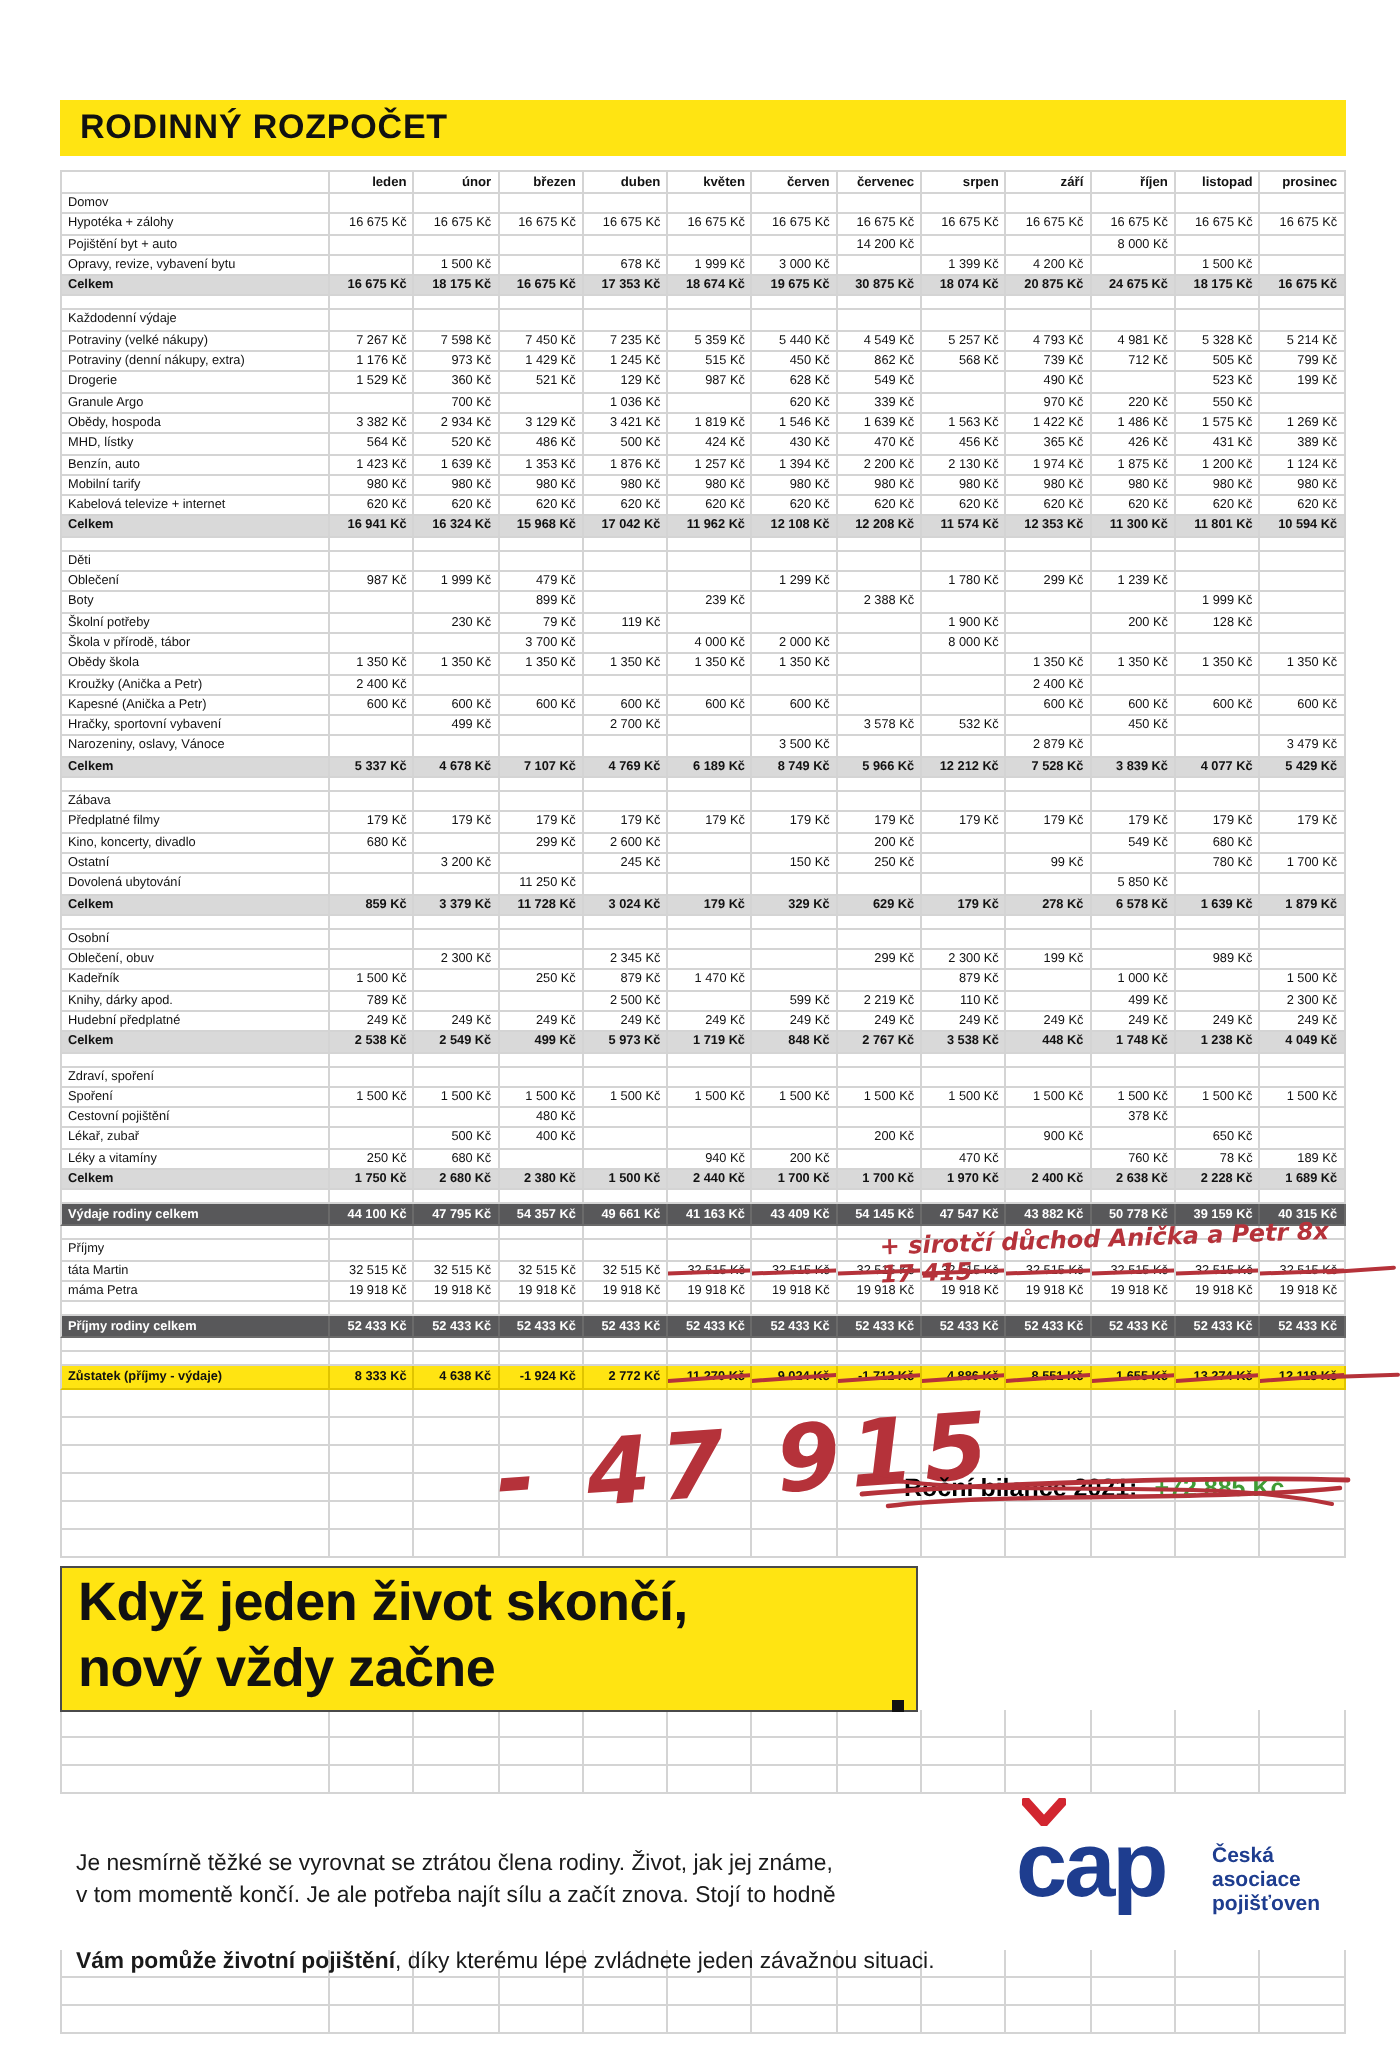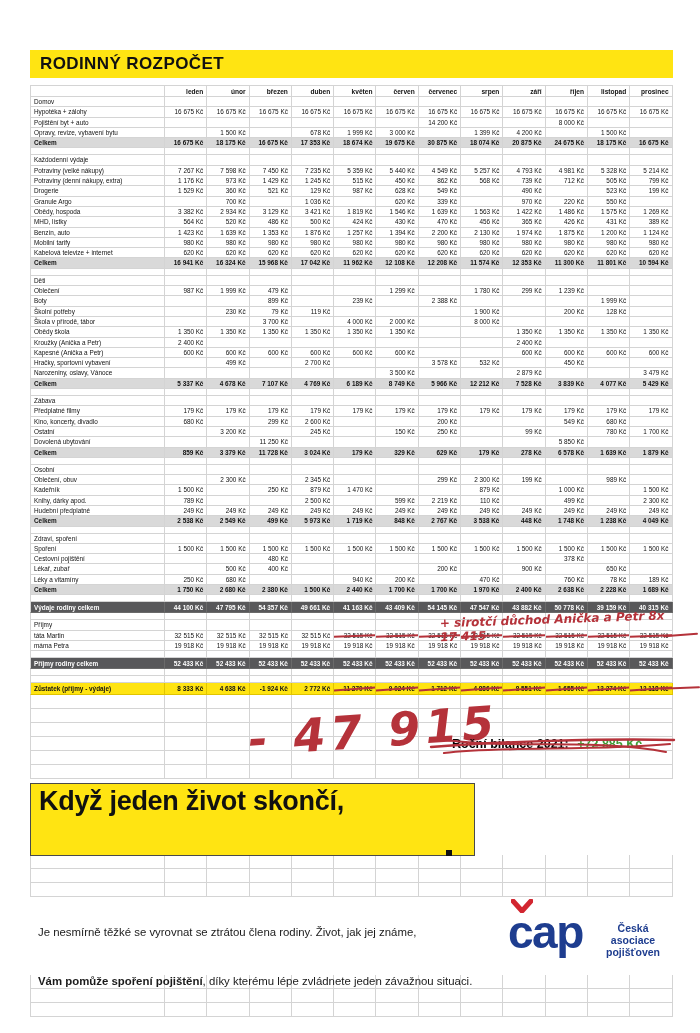--- a/index.html
+++ b/index.html
@@ -36,30 +36,30 @@
         font-style:italic;font-size:12px;font-weight:bold;transform:rotate(-2deg);
         font-family:"DejaVu Sans", sans-serif;}
   .big-number{position:absolute;left:248px;top:704px;color:var(--pen);font-style:italic;
         font-weight:bold;font-size:46px;letter-spacing:5px;transform:rotate(-4deg);
         font-family:"DejaVu Sans", sans-serif;}
   .annual{position:absolute;left:452px;top:737px;font-size:12.5px;white-space:nowrap;}
   .annual .al{font-weight:bold;color:#000;}
   .annual .av{font-weight:bold;color:var(--green);margin-left:5px;}
   .scribble{position:absolute;left:428px;top:727px;}
   .headline{position:absolute;left:30px;top:783px;width:419px;height:70px;background:var(--yellow);
-        border:1px solid #4a4a4a;padding:1px 16px 0 8px;box-sizing:content-box;}
+        border:1px solid #4a4a4a;padding:1px 0 0 8px;box-sizing:content-box;}
   .headline div{font-size:27px;font-weight:bold;line-height:33px;letter-spacing:-0.3px;}
   .handle{position:absolute;left:446px;top:850px;width:6px;height:6px;background:#111;}
   .copy{position:absolute;left:38px;top:900px;width:452px;font-size:11.4px;line-height:16.4px;color:#1a1a1a;margin-top:24px;}
   .logo{position:absolute;left:508px;top:901px;}
   .logo-word{position:relative;padding-top:9px;}
   .logo-word span{font-size:46px;font-weight:bold;color:var(--blue);letter-spacing:-1.5px;line-height:44px;}
   .caron{position:absolute;left:3px;top:-2px;}
   .logo-caption{position:absolute;left:98px;top:21px;font-size:10.5px;line-height:12px;
-        font-weight:bold;color:var(--blue);white-space:nowrap;text-align:center;}
+        font-weight:bold;color:var(--blue);white-space:nowrap;}
 </style>
 </head>
 <body>
 
 <div class="sheet">
 
   <div class="budget">
     <div class="banner">
       <span>RODINNÝ ROZPOČET</span>
     </div>
@@ -1193,28 +1193,29 @@
     <span class="av">+72 885 Kč</span>
   </div>
   <svg class="scribble" width="252" height="36" viewBox="0 0 252 36">
     <path d="M3 20 C60 15, 180 11, 246 13" fill="none" stroke="#b5323a" stroke-width="2.4" stroke-linecap="round"></path>
     <path d="M16 26 C70 19, 170 24, 242 17" fill="none" stroke="#b5323a" stroke-width="2.2" stroke-linecap="round"></path>
     <path d="M10 12 C80 23, 170 11, 238 25" fill="none" stroke="#b5323a" stroke-width="2" stroke-linecap="round"></path>
   </svg>
 
   <div class="headline">
     <div>Když jeden život skončí,</div>
+    <div>nový vždy začne</div>
   </div>
   <div class="handle"></div>
 
   <div class="copy">
     <span>Je nesmírně těžké se vyrovnat se ztrátou člena rodiny. Život, jak jej známe,</span><br>
+    <span>v tom momentě končí. Je ale potřeba najít sílu a začít znova. Stojí to hodně</span><br>
     <br>
-    <br>
-    <b>Vám pomůže spoření pojištění</b><span>, díky kterému lépe zvládnete jeden závažnou situaci.</span>
+    <b>Vám pomůže životní pojištění</b><span>, díky kterému lépe zvládnete jeden závažnou situaci.</span>
   </div>
 
   <div class="logo">
     <div class="logo-word">
       <svg class="caron" width="22" height="14" viewBox="0 0 22 14">
         <polyline points="2,2 11,12 20,2" fill="none" stroke="#d22630" stroke-width="5" stroke-linecap="round" stroke-linejoin="round"></polyline>
       </svg>
       <span id="logo-word-text">cap</span>
     </div>
     <div class="logo-caption">

